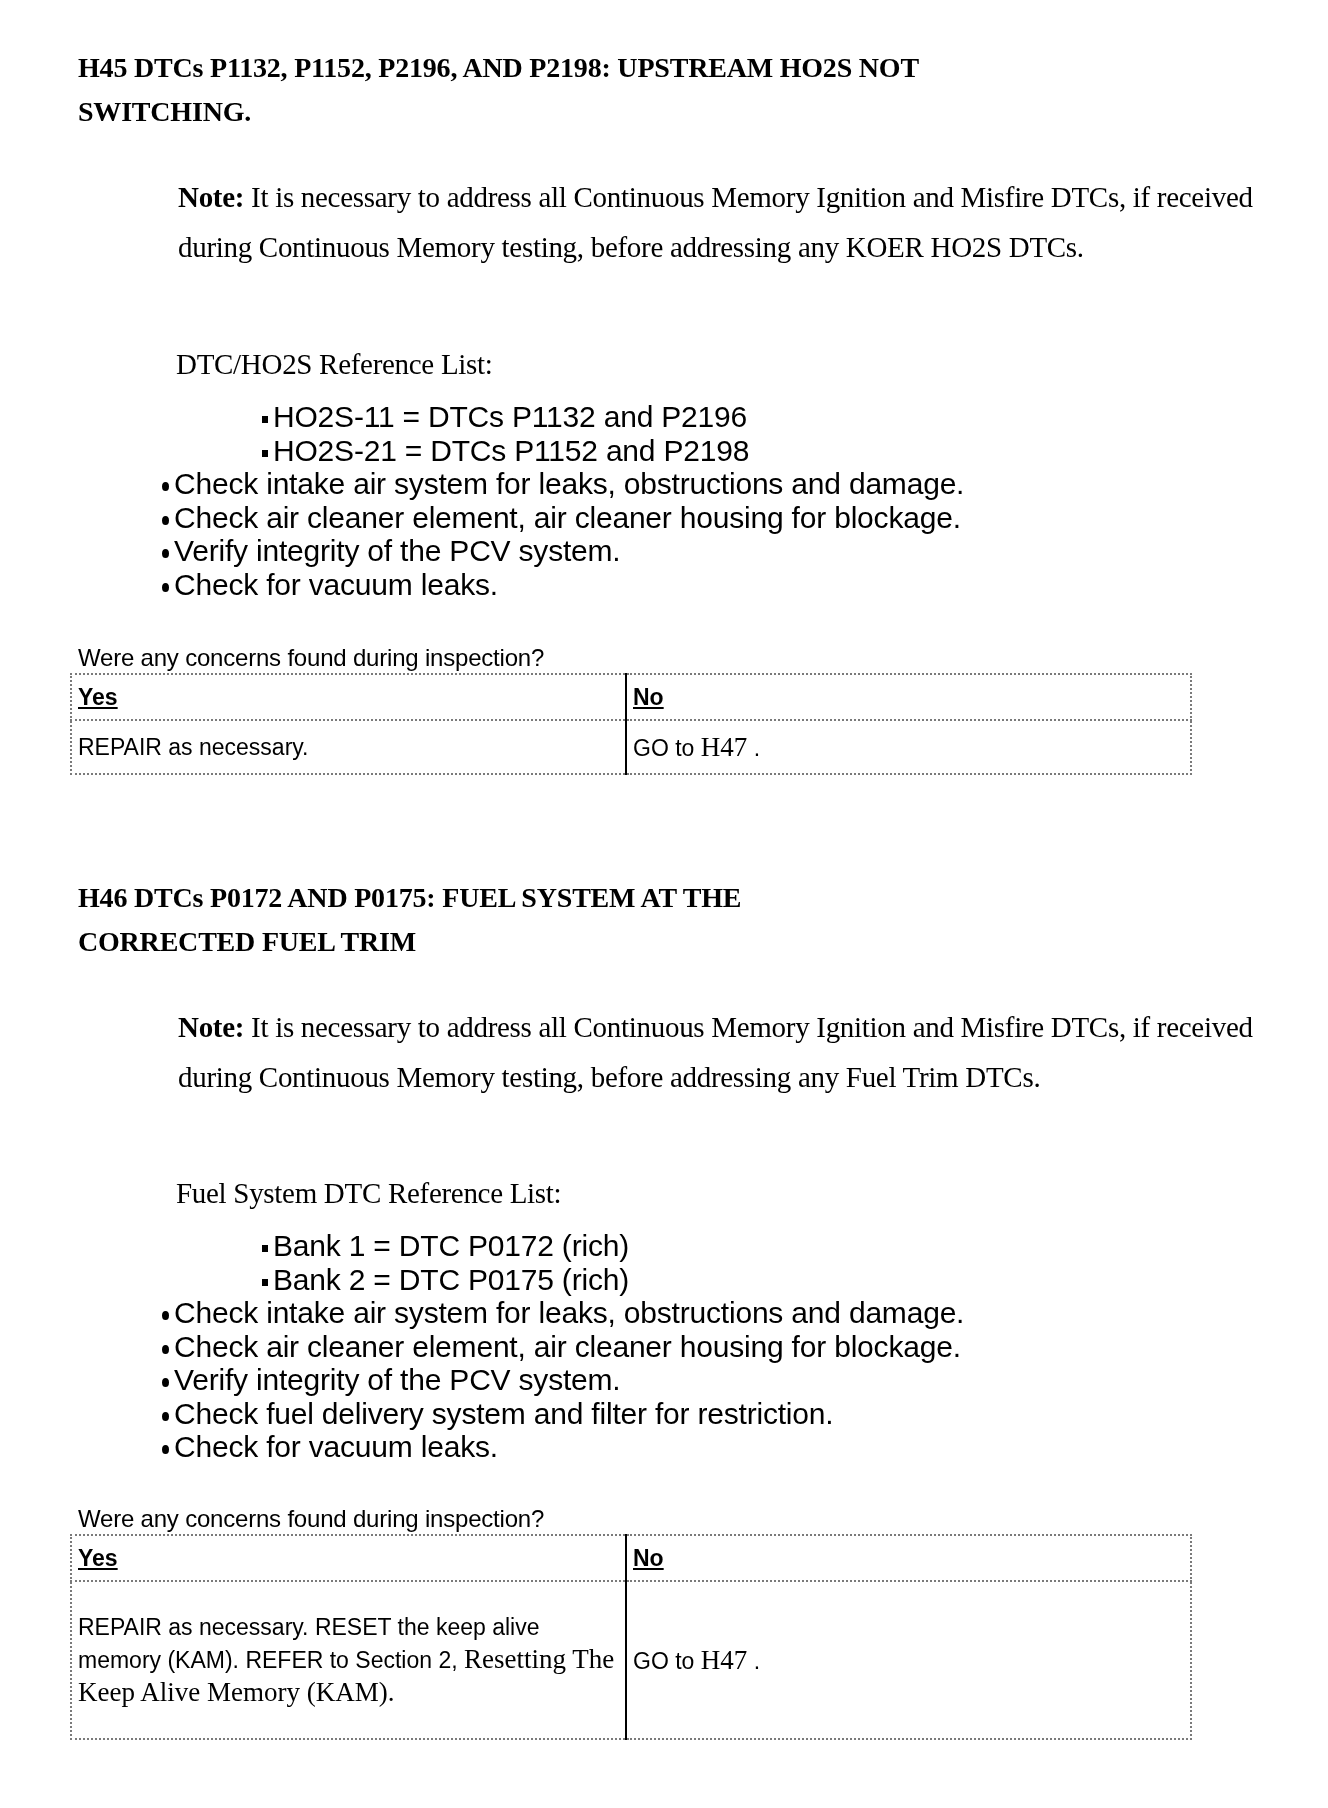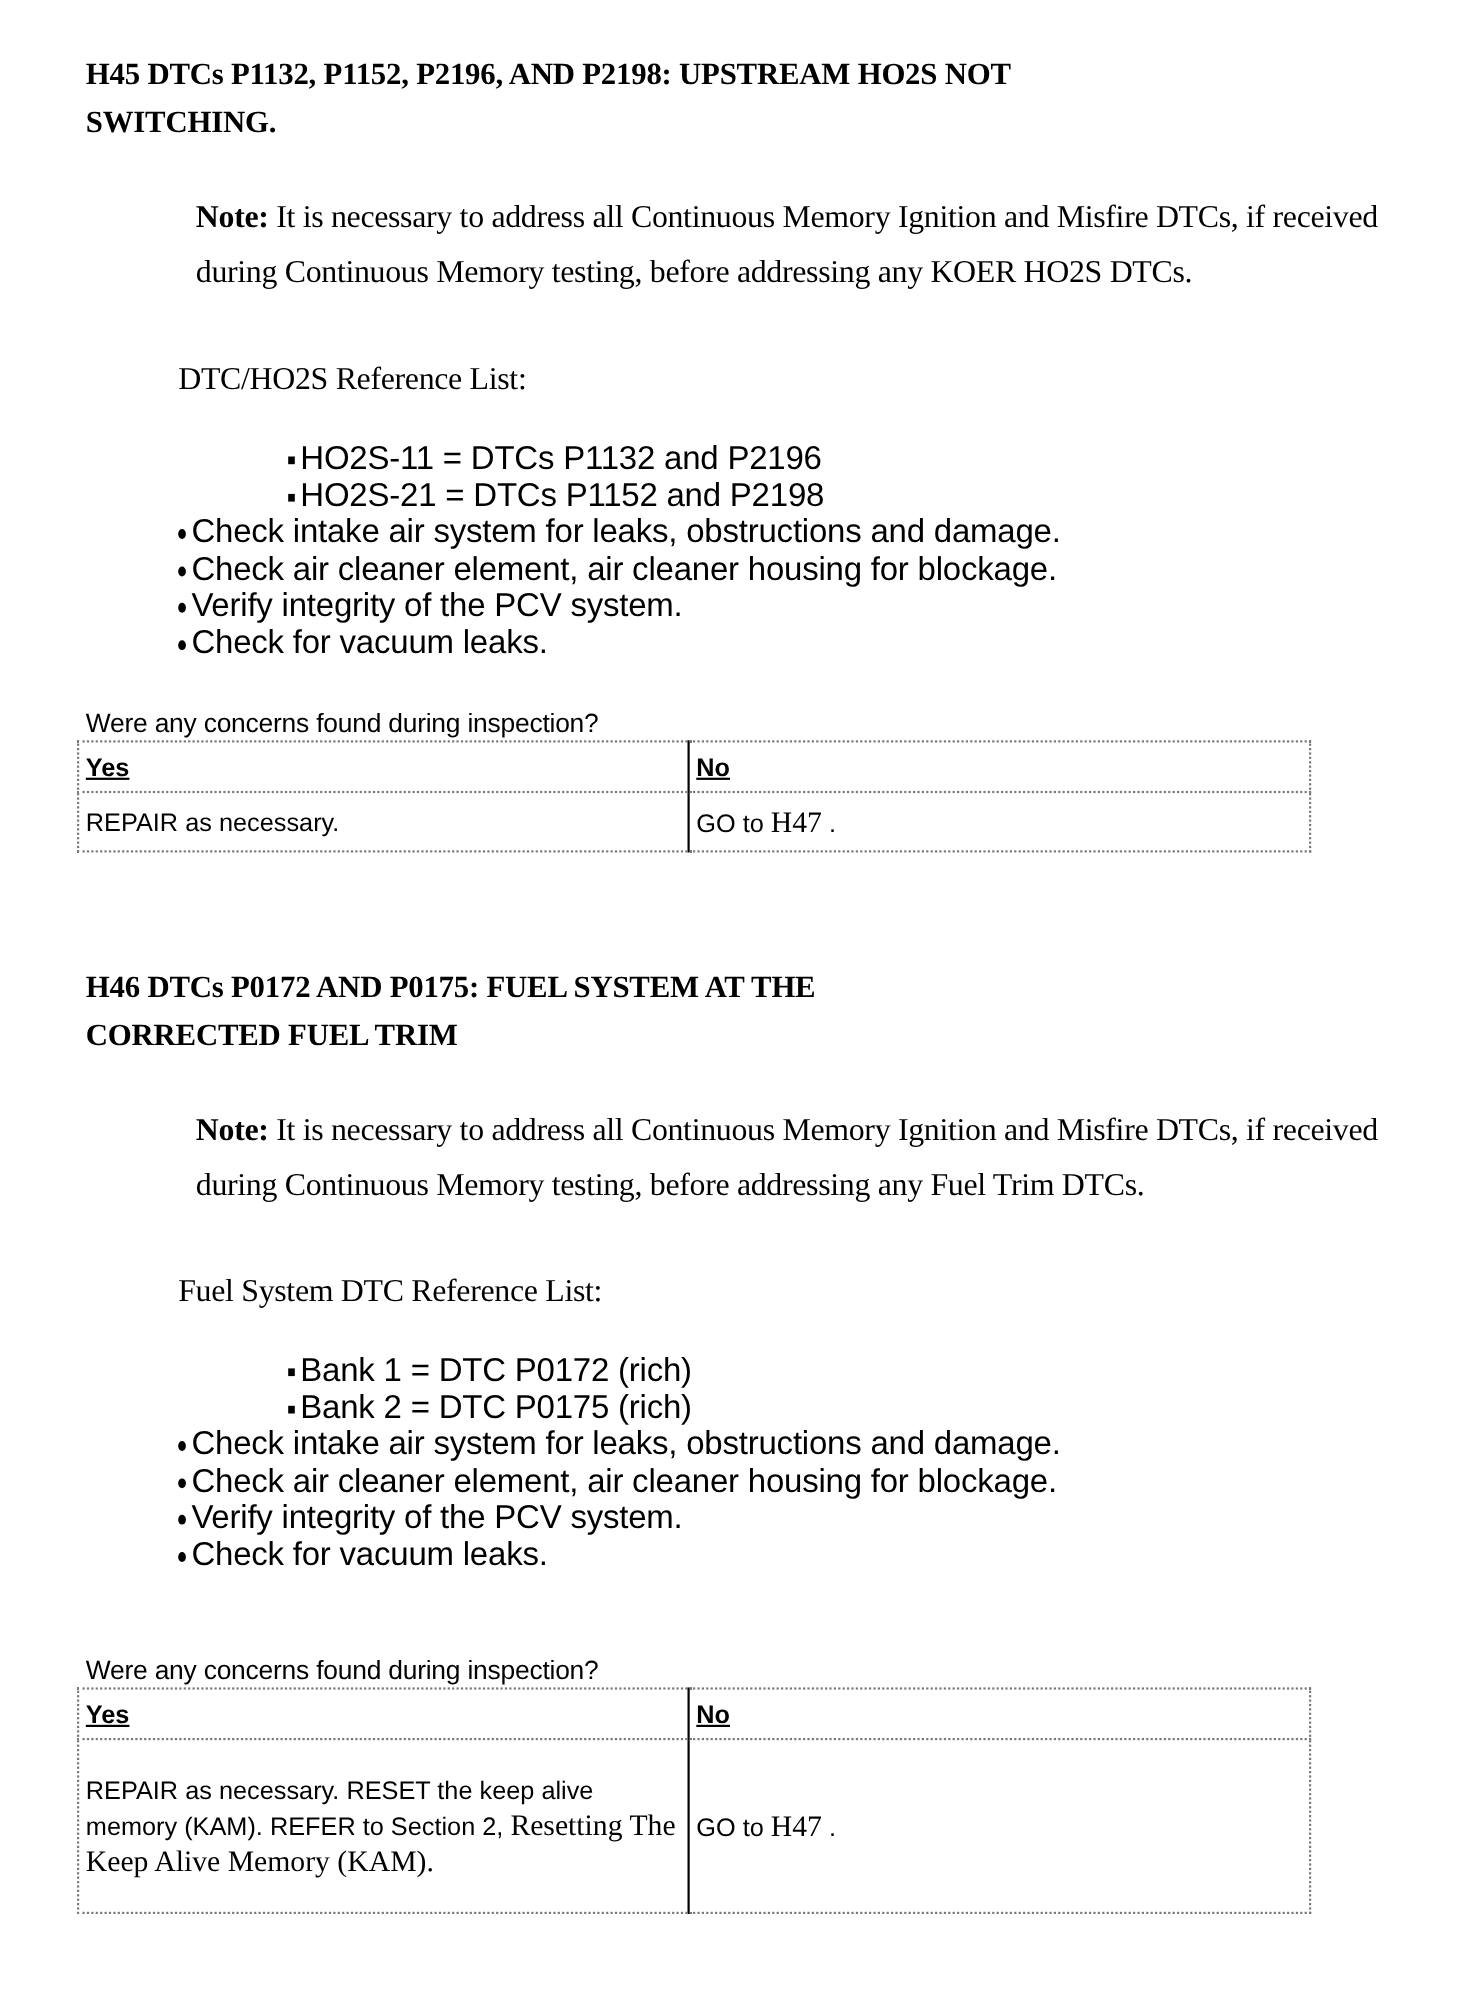--- a/index.html
+++ b/index.html
@@ -13,23 +13,24 @@
     font-size: 28px; line-height: 44px; margin: 0;
     letter-spacing: -0.2px;
   }
   .note {
     position: absolute; left: 178px; width: 1110px;
     font-family: "Liberation Serif", serif; font-size: 29px; line-height: 50px;
     letter-spacing: -0.3px;
   }
   .note b { font-weight: bold; }
   .reflabel {
-    position: absolute; left: 162px;
+    position: absolute; left: 176px;
     font-family: "Liberation Serif", serif; font-size: 29px; line-height: 38px;
     letter-spacing: -0.3px;
+    margin-top: 19px;
   }
   ul { margin: 0; padding: 0; list-style: none; }
   .sub, .bul {
     position: absolute;
     font-family: "Liberation Sans", sans-serif; font-size: 30px; line-height: 33.5px;
     letter-spacing: -0.2px;
   }
   .sub { left: 262px; }
   .bul { left: 162px; }
   .sub li::before {
@@ -116,20 +117,21 @@
 
 <ul class="sub" style="top:1229px;">
   <li>Bank 1 = DTC P0172 (rich)</li>
   <li>Bank 2 = DTC P0175 (rich)</li>
 </ul>
 
 <ul class="bul" style="top:1296px;">
   <li>Check intake air system for leaks, obstructions and damage.</li>
   <li>Check air cleaner element, air cleaner housing for blockage.</li>
   <li>Verify integrity of the PCV system.</li>
+  <li>Check fuel delivery system and filter for restriction.</li>
   <li>Check for vacuum leaks.</li>
 </ul>
 
 <div class="q" style="top:1505px;">Were any concerns found during inspection?</div>
 
 <table class="yn" style="top:1534px;">
   <colgroup>
       <col style="width:555px">
       <col style="width:565px">
     </colgroup>

